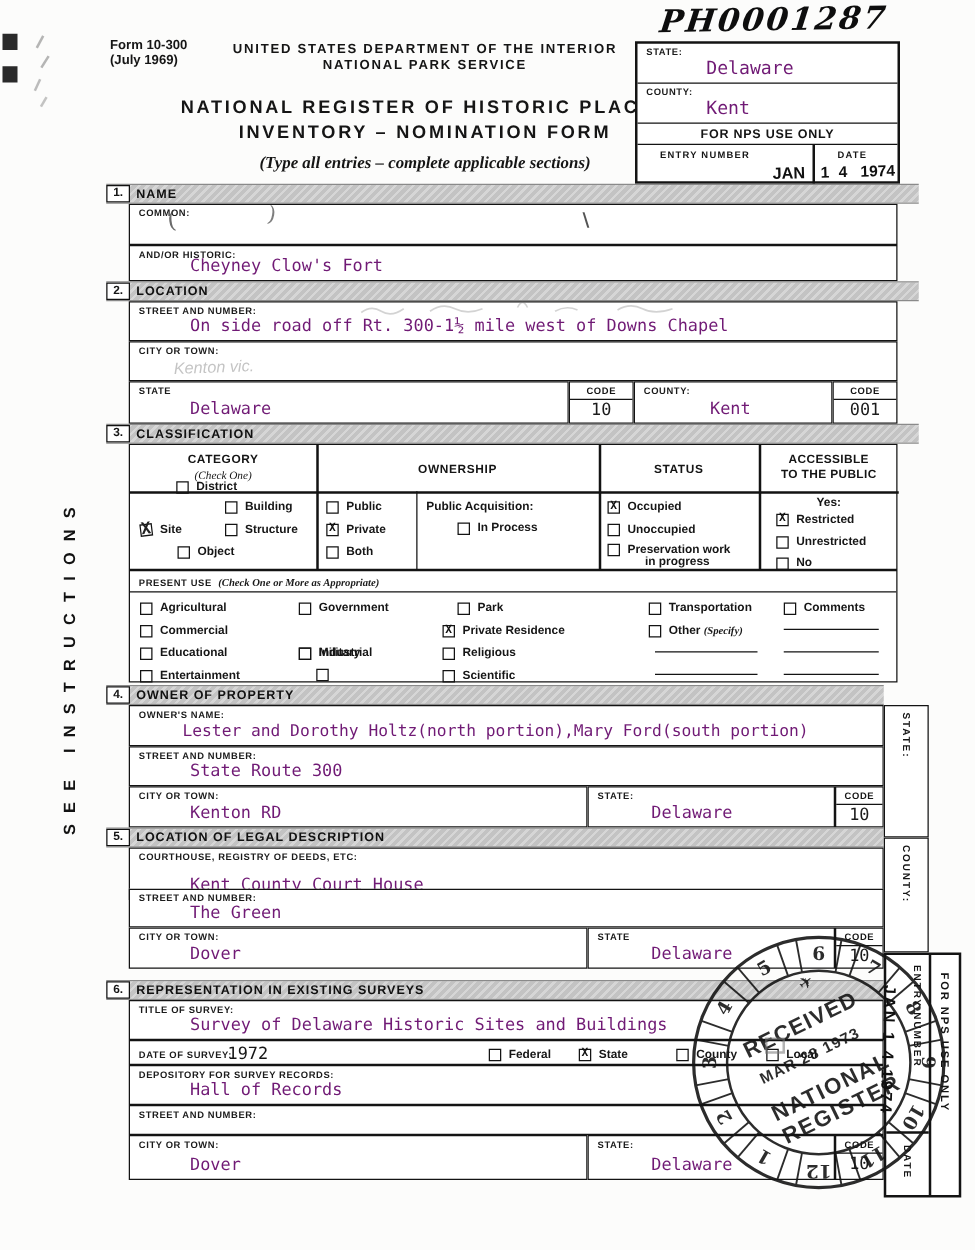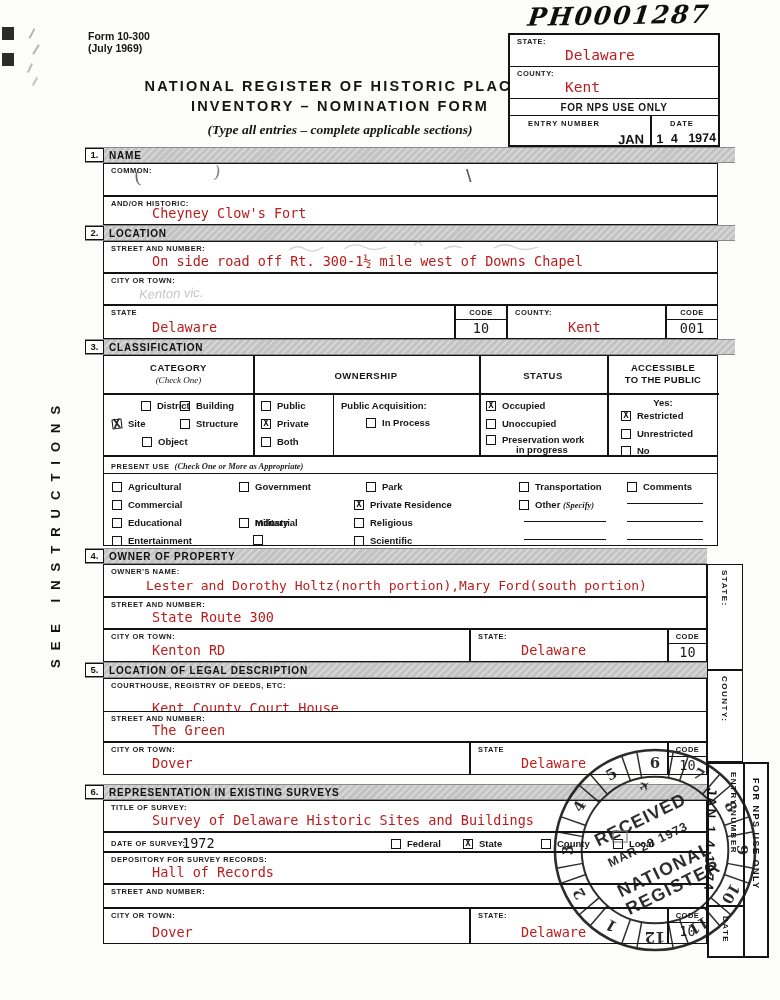--- a/index.html
+++ b/index.html
@@ -11,21 +11,21 @@
      background:repeating-linear-gradient(135deg,#c3c3c3 0 3px,#d6d6d6 3px 5px);
      border-top:1px solid #8a8a8a;border-bottom:1px solid #8a8a8a;}
   .sec-num{background:#fff;border:1.5px solid #111;font:bold 9.5px "Liberation Sans",sans-serif;
      min-width:15px;height:12px;line-height:12px;text-align:center;margin:0 5px 0 0;padding:0 1px;}
   .sec-title{font:bold 10px "Liberation Sans",sans-serif;letter-spacing:.8px;color:#101010;}
   
   .f-box{position:absolute;box-sizing:border-box;border:1.6px solid #131313;background:#fff;}
   .f-label{position:absolute;top:2px;left:7px;font:bold 7.5px "Liberation Sans",sans-serif;
      letter-spacing:.5px;color:#1b1b1b;white-space:nowrap;}
   .f-value{position:absolute;bottom:3px;left:48px;font:13.5px "DejaVu Sans Mono",monospace;
-     color:#b91c1c;white-space:nowrap;}
+     color:#701a75;white-space:nowrap;}
   .code-cell .code-lab{position:absolute;top:0;left:0;right:0;height:11px;border-bottom:1.4px solid #131313;
      font:bold 7.5px "Liberation Sans",sans-serif;letter-spacing:.5px;text-align:center;padding-top:2px;}
   .code-cell .code-val{position:absolute;top:14px;left:0;right:0;text-align:center;
      font:13.5px "DejaVu Sans Mono",monospace;color:#1c1c1c;}
   
   .cb{position:absolute;display:flex;align-items:center;gap:6px;white-space:nowrap;}
   .cb .box{width:10px;height:10px;border:1.5px solid #131313;box-sizing:border-box;flex:0 0 auto;
      font:bold 9px "DejaVu Sans Mono",monospace;line-height:7px;text-align:center;color:#101010;overflow:visible;}
   .cb .cl{font:bold 9.5px "Liberation Sans",sans-serif;color:#161616;}
   .cb .cl .sub{font:italic 8.5px "Liberation Serif",serif;font-weight:bold;}
@@ -52,20 +52,24 @@
   <div class="abs" style="left:34px;top:77px;width:2px;height:9px;background:#6e6e6e;opacity:.4;transform:rotate(30deg);"></div>
 
   <div class="abs" style="left:528px;top:1px;width:200px;font:italic 900 25px 'DejaVu Serif',serif;
               letter-spacing:2px;transform:rotate(-1deg) skewX(-8deg);color:#0e0e0e;">PH0001287</div>
 
   <div class="abs" style="left:88px;top:30px;font:bold 10.5px 'Liberation Sans',sans-serif;line-height:12px;">
     <div>Form 10-300</div>
     <div>(July 1969)</div>
   </div>
 
+  <div class="abs" style="left:150px;top:33px;width:380px;text-align:center;font:bold 10.5px 'Liberation Sans',sans-serif;letter-spacing:1.4px;line-height:13px;">
+    <div>UNITED STATES DEPARTMENT OF THE INTERIOR</div>
+    <div>NATIONAL PARK SERVICE</div>
+  </div>
 
   <div class="abs" style="left:110px;top:76px;width:460px;text-align:center;font:bold 14.5px 'Liberation Sans',sans-serif;letter-spacing:2.2px;line-height:20px;">
     <div>NATIONAL REGISTER OF HISTORIC PLACES</div>
     <div>INVENTORY – NOMINATION FORM</div>
   </div>
 
   <div class="abs" style="left:110px;top:122px;width:460px;text-align:center;font:italic bold 13.5px 'Liberation Serif',serif;">(Type all entries – complete applicable sections)</div>
 
   <div class="f-box" style="left:508px;top:33px;width:212px;height:114px;border-width:2px;">
     <div class="abs" style="left:0;top:0;right:0;height:32px;border-bottom:1.6px solid #131313;">
@@ -155,21 +159,21 @@
       <div style="font:bold 9.5px 'Liberation Sans',sans-serif;letter-spacing:.5px;">CATEGORY</div>
       <div style="font:italic 9px 'Liberation Serif',serif;margin-top:2px;">(Check One)</div>
     </div>
     <div class="abs" style="left:149px;top:14px;width:226px;text-align:center;font:bold 9.5px 'Liberation Sans',sans-serif;letter-spacing:.5px;">OWNERSHIP</div>
     <div class="abs" style="left:375px;top:14px;width:128px;text-align:center;font:bold 9.5px 'Liberation Sans',sans-serif;letter-spacing:.5px;">STATUS</div>
     <div class="abs" style="left:503px;top:6px;width:112px;text-align:center;font:bold 9.5px 'Liberation Sans',sans-serif;letter-spacing:.3px;line-height:12px;">
       <div>ACCESSIBLE</div>
         <div>TO THE PUBLIC</div>
     </div>
 
-    <span class="cb" style="left:8px;top:44px;padding-left:29px;">
+    <span class="cb" style="left:8px;top:28px;padding-left:29px;">
         <span class="box"></span>
         <span class="cl">District</span>
       </span>
     <span class="cb" style="left:76px;top:44px;">
         <span class="box"></span>
         <span class="cl">Building</span>
       </span>
     <span class="cb hand-x" style="left:8px;top:62px;">
         <span class="box">X</span>
         <span class="cl">Site</span>

